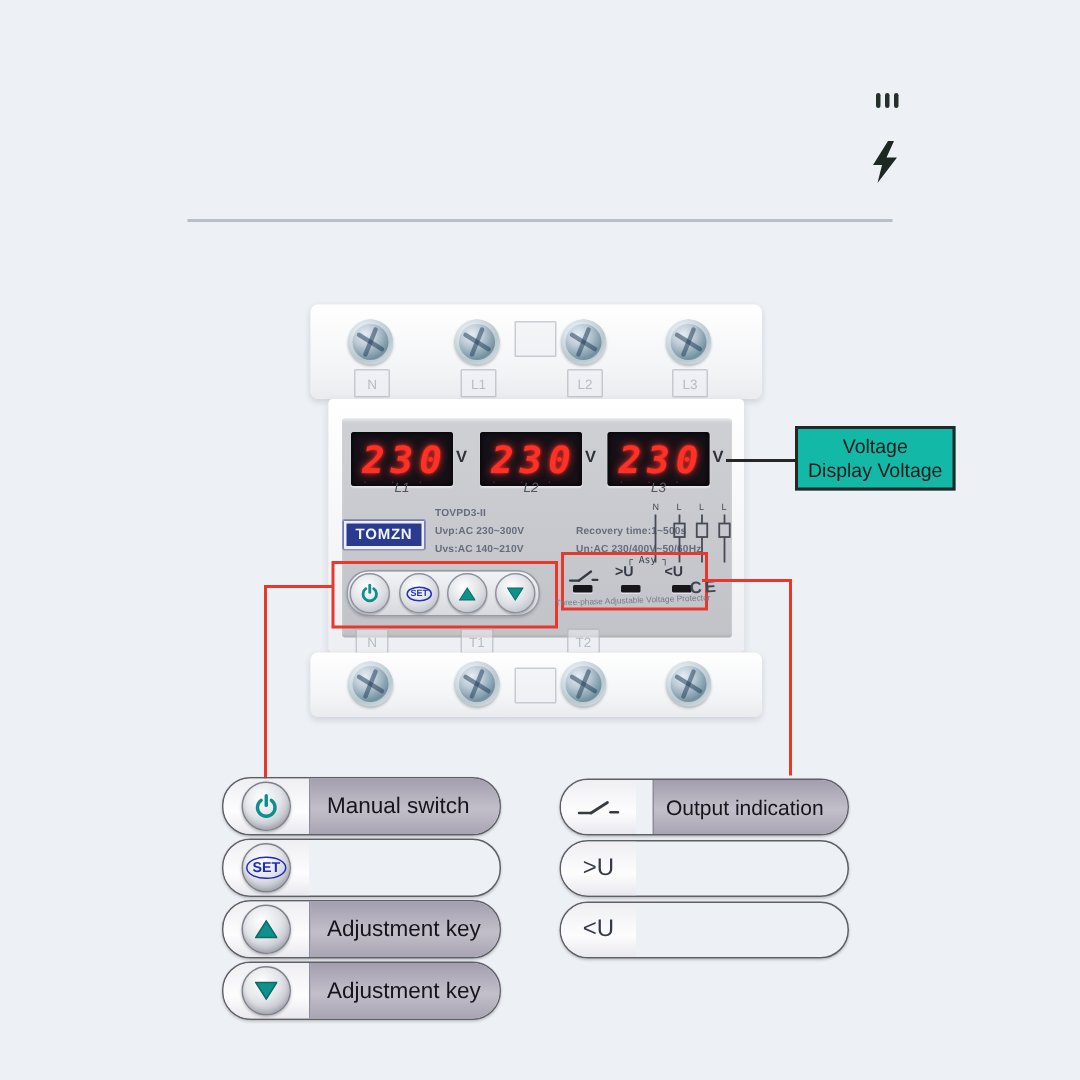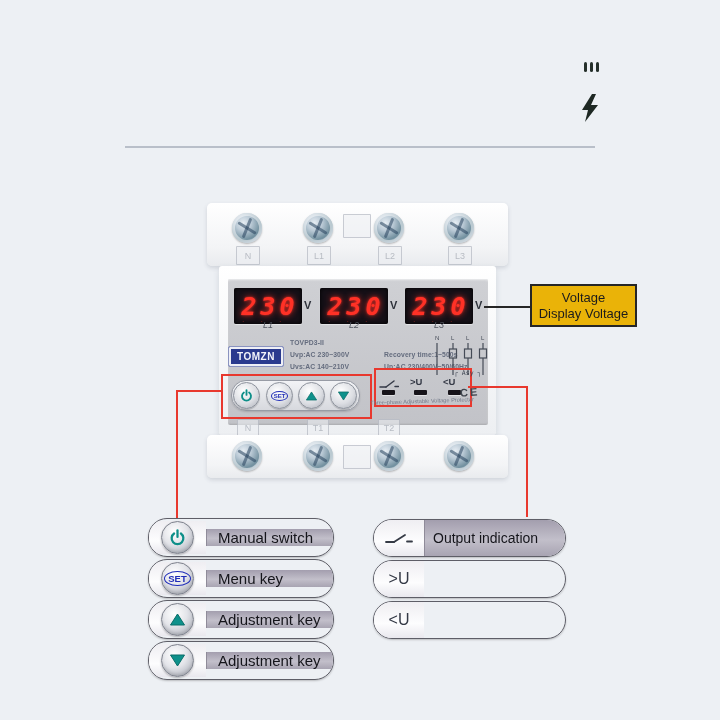--- a/index.html
+++ b/index.html
@@ -59,31 +59,31 @@
   .redframe{border:2px solid #e8382e;background:transparent;}
   .asy{font-size:6.5px;color:#3c4350;font-family:"DejaVu Sans Mono",monospace;white-space:nowrap;}
   .asy::before{content:"┌ ";} .asy::after{content:" ┐";}
   .indsym{font-size:9.5px;font-weight:600;color:#353a47;}
   .ledslot{width:13px;height:5px;top:390px;background:#17141a;border-radius:1px;box-shadow:0 1px 0 rgba(255,255,255,.5);}
   .prodtext{left:368px;top:398px;width:108px;text-align:center;font-size:5.6px;color:#757b8a;
     transform:rotate(-2deg);white-space:nowrap;}
   .ce{left:460px;top:386px;font-size:11px;font-weight:600;color:#41464f;letter-spacing:2px;transform:rotate(-4deg);}
 
   
-  .callout-box{left:530px;top:284px;width:103px;height:39px;background:#eab308;border:2px solid #262626;
+  .callout-box{left:530px;top:284px;width:103px;height:39px;background:#14b8a6;border:2px solid #262626;
     display:flex;flex-direction:column;align-items:center;justify-content:center;font-size:13px;line-height:16px;color:#1c1c1c;}
   .blackline{left:484px;top:306px;width:46px;height:2px;background:#262626;}
   .redline{background:#e8382e;}
 
   
   .pill{display:flex;border-radius:19px;border:1.5px solid #5e5e67;overflow:hidden;box-shadow:0 1px 2px rgba(0,0,0,.22);}
   .iconzone{background:linear-gradient(180deg,#efeef2,#fdfdfe 60%,#e9e8ee);display:flex;align-items:center;justify-content:center;}
   .textzone{flex:1;background:linear-gradient(180deg,#a39eae,#c2bfca 55%,#a8a4b2);border-left:1px solid #8f8b99;
     display:flex;align-items:center;padding-left:11px;color:#15151b;}
-  .pill-l{left:148px;width:184px;height:37px;align-items:center;} .pill-l .iconzone{width:57px;} .pill-l .textzone{font-size:15px;}
+  .pill-l{left:148px;width:184px;height:37px;} .pill-l .iconzone{width:57px;} .pill-l .textzone{font-size:15px;}
   .pill-r{left:373px;width:191px;height:36px;} .pill-r .iconzone{width:50px;} .pill-r .textzone{font-size:14px;padding-left:8px;}
   .legcircle{width:31px;height:31px;border-radius:50%;border:1px solid #7d818c;
     background:radial-gradient(circle at 40% 32%, #ffffff, #e3e4e9 45%, #b9bcc5 78%, #9a9daa);
     box-shadow:0 1px 2px rgba(0,0,0,.25), inset 0 -2px 3px rgba(0,0,0,.12);
     display:flex;align-items:center;justify-content:center;}
   .setoval-big{color:#1f2cb8;border:1.5px solid #1f2cb8;border-radius:50%;font-size:9.5px;font-weight:bold;padding:1px 3px;}
   .uglyph{font-size:16px;color:#343946;font-weight:500;}
 </style>
 </head>
 <body>
@@ -183,21 +183,21 @@
       </svg>
     </div>
     <div class="abs btncircle" style="left:330px;">
       <svg width="11" height="10" viewBox="0 0 15 13">
         <polygon points="0.5,1 14.5,1 7.5,12" fill="#0e918b" stroke="#0a6d68" stroke-width="1"></polygon>
       </svg>
     </div>
     <div class="abs redframe" style="left:221px;top:374px;width:147px;height:41px;"></div>
 
     <div class="abs redframe" style="left:374px;top:368px;width:94px;height:35px;"></div>
-    <span class="abs asy" style="left:418px;top:369px;margin-left:36px;">Asy</span>
+    <span class="abs asy" style="left:418px;top:369px;">Asy</span>
     <svg class="abs" style="left:379px;top:379px;" width="20" height="11" viewBox="0 0 20 11">
       <g stroke="#353a47" stroke-width="1.5" stroke-linecap="round">
         <line x1="1" y1="8" x2="7" y2="8"></line>
           <line x1="7" y1="8" x2="15" y2="2"></line>
           <line x1="16" y1="7.5" x2="19.5" y2="7.5"></line>
       </g>
     </svg>
     <span class="abs indsym" style="left:410px;top:376px;">&gt;U</span>
     <span class="abs indsym" style="left:443px;top:376px;">&lt;U</span>
     <div class="abs ledslot" style="left:382px;"></div>
@@ -241,21 +241,20 @@
     </div>
     <div class="textzone">Manual switch</div>
   </div>
 
   <div class="abs pill pill-l" style="top:559px;">
     <div class="iconzone">
       <div class="legcircle">
         <span class="setoval-big">SET</span>
       </div>
     </div>
-    <div class="textzone">Menu key</div>
   </div>
 
   <div class="abs pill pill-l" style="top:600px;">
     <div class="iconzone">
       <div class="legcircle">
         <svg width="15" height="13" viewBox="0 0 15 13">
           <polygon points="7.5,1 14.5,12 0.5,12" fill="#0e918b" stroke="#0a6d68" stroke-width="1"></polygon>
         </svg>
       </div>
     </div>
@@ -266,21 +265,21 @@
     <div class="iconzone">
       <div class="legcircle">
         <svg width="15" height="13" viewBox="0 0 15 13">
           <polygon points="0.5,1 14.5,1 7.5,12" fill="#0e918b" stroke="#0a6d68" stroke-width="1"></polygon>
         </svg>
       </div>
     </div>
     <div class="textzone">Adjustment key</div>
   </div>
 
-  <div class="abs pill pill-r" style="top:519px;">
+  <div class="abs pill pill-r" style="top:519px;gap:11px;">
     <div class="iconzone">
       <svg width="28" height="13" viewBox="0 0 28 13">
         <g stroke="#363b46" stroke-width="1.8" stroke-linecap="round">
           <line x1="1" y1="10" x2="9" y2="10"></line>
             <line x1="9" y1="10" x2="20" y2="3"></line>
             <line x1="22" y1="9.5" x2="27" y2="9.5"></line>
         </g>
       </svg>
     </div>
     <div class="textzone">Output indication</div>

